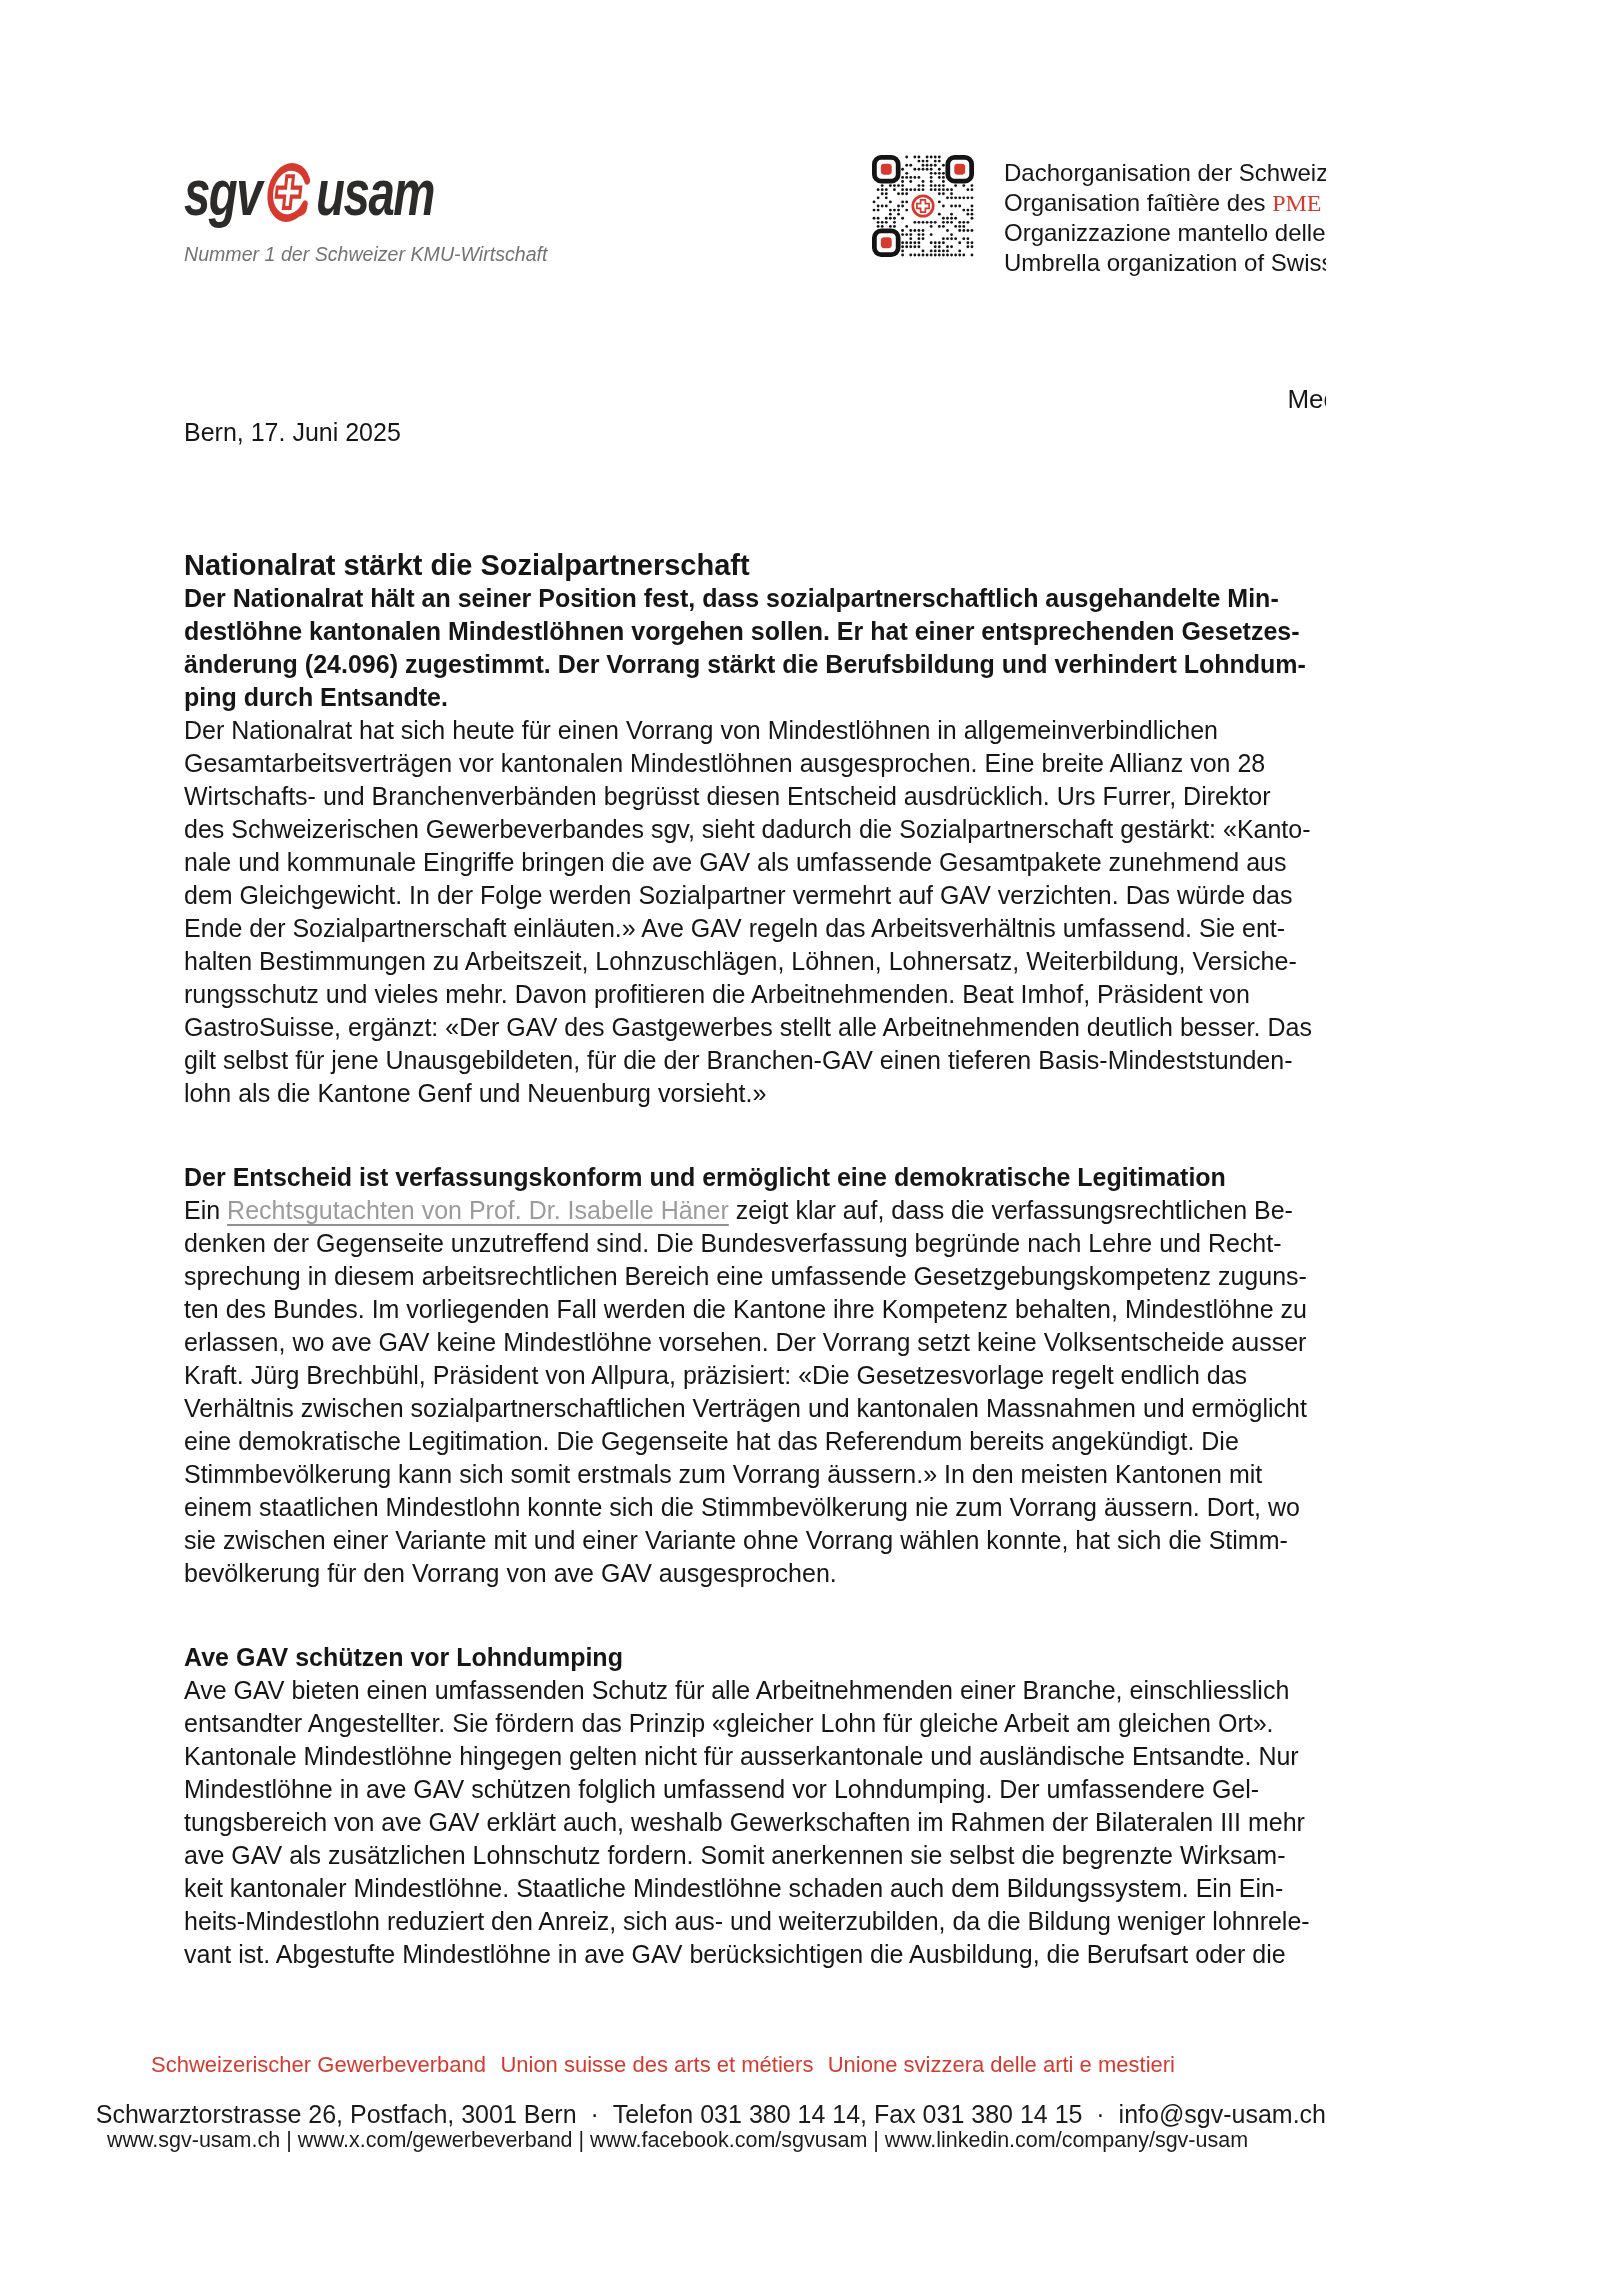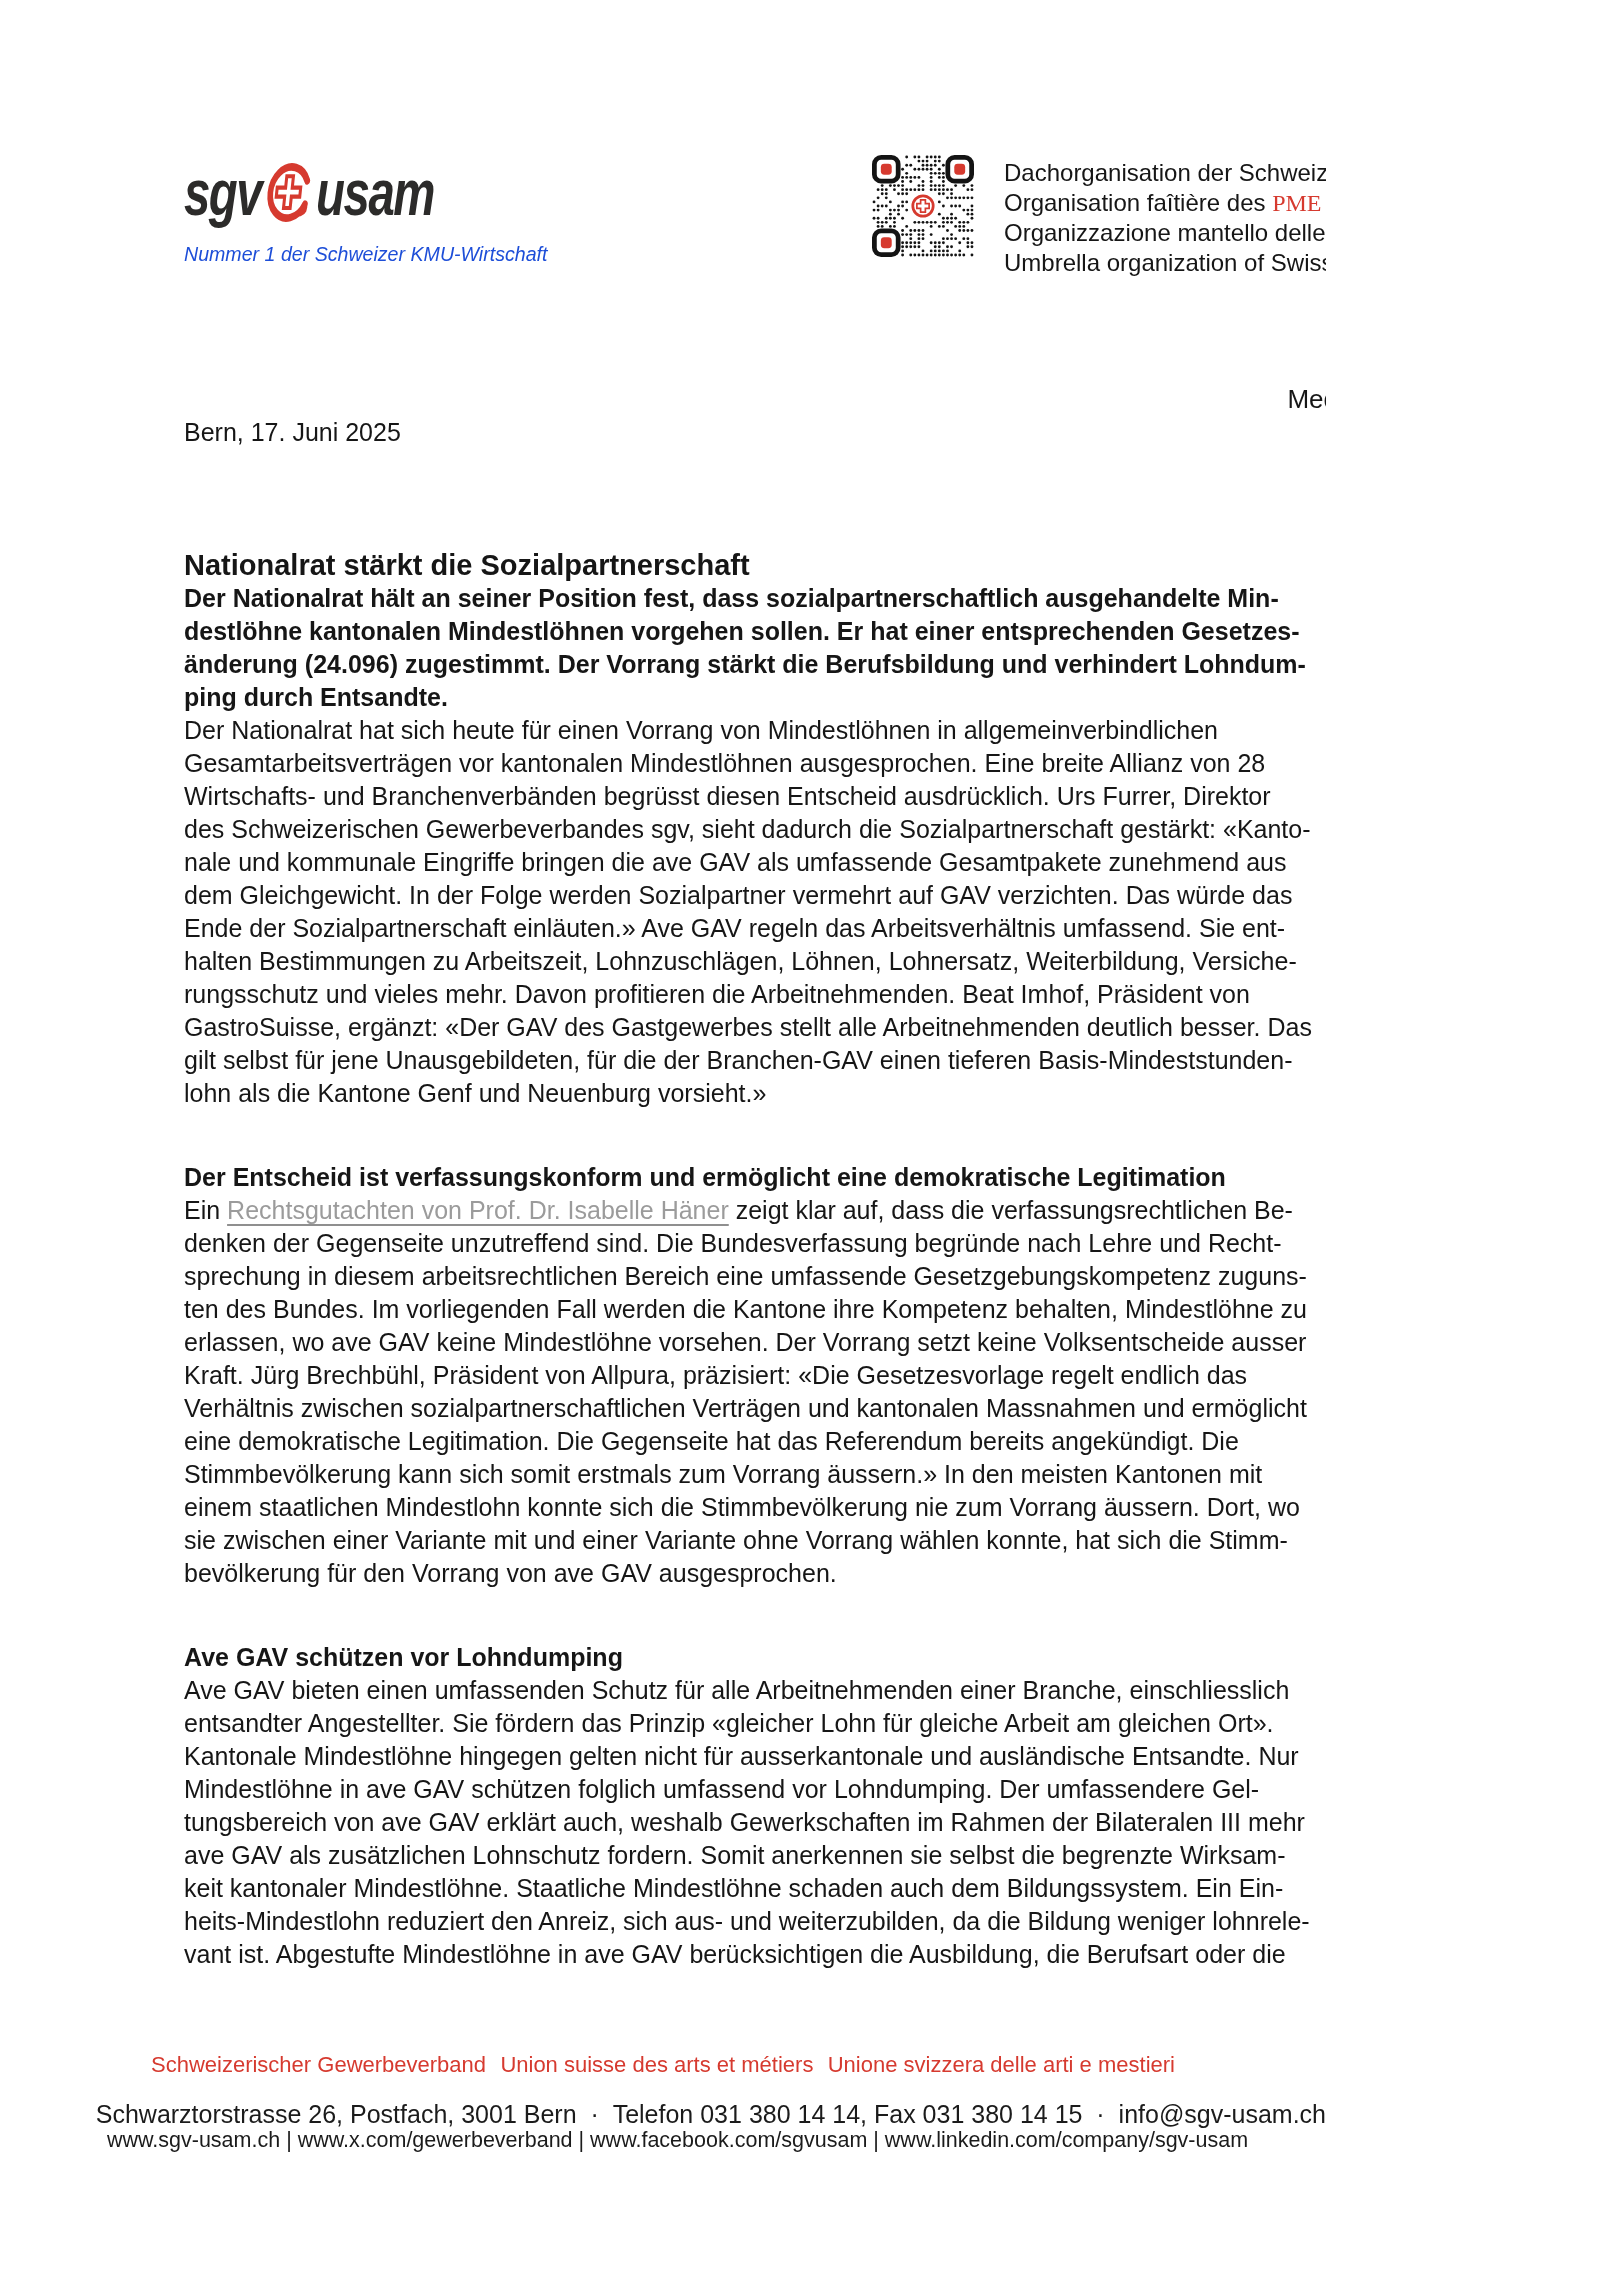--- a/index.html
+++ b/index.html
@@ -8,21 +8,21 @@
     font-family:"Liberation Sans",sans-serif;color:#161616;overflow:hidden;
   }
   
   .logo-block{position:absolute;left:184px;top:158px;}
   .logo-row{
     display:flex;align-items:center;line-height:1;
     transform:scaleX(.74);transform-origin:left center;
     font-style:italic;font-weight:bold;font-size:64px;letter-spacing:-2px;color:#2c2b2a;
   }
   .logo-at{width:69px;height:69px;margin:0 2.6px;flex:0 0 auto;}
-  .logo-tagline{margin-top:15.6px;font-style:italic;font-size:19.6px;color:#1d4ed8;}
+  .logo-tagline{margin-top:15.6px;font-style:italic;font-size:19.6px;color:#737373;}
   
   .org-block{position:absolute;left:872px;top:155px;display:flex;align-items:flex-start;}
   .qr{width:102px;height:102px;flex:0 0 auto;}
   .org-lines{margin-left:30px;font-size:24px;line-height:29px;padding-top:2.6px;white-space:nowrap;}
   .accent{color:var(--red,#d63a2f);font-family:Liberation Serif, serif;}
   
   .content{position:absolute;left:184px;top:383px;width:1300px;font-size:25px;line-height:33px;}
   .content p{margin:0;padding:0;}
   .meta-type{font-weight:normal;font-size:26px;text-align:right;}
   .headline{font-size:29px;line-height:34px;font-weight:bold;margin:99px 0 0 0;}

